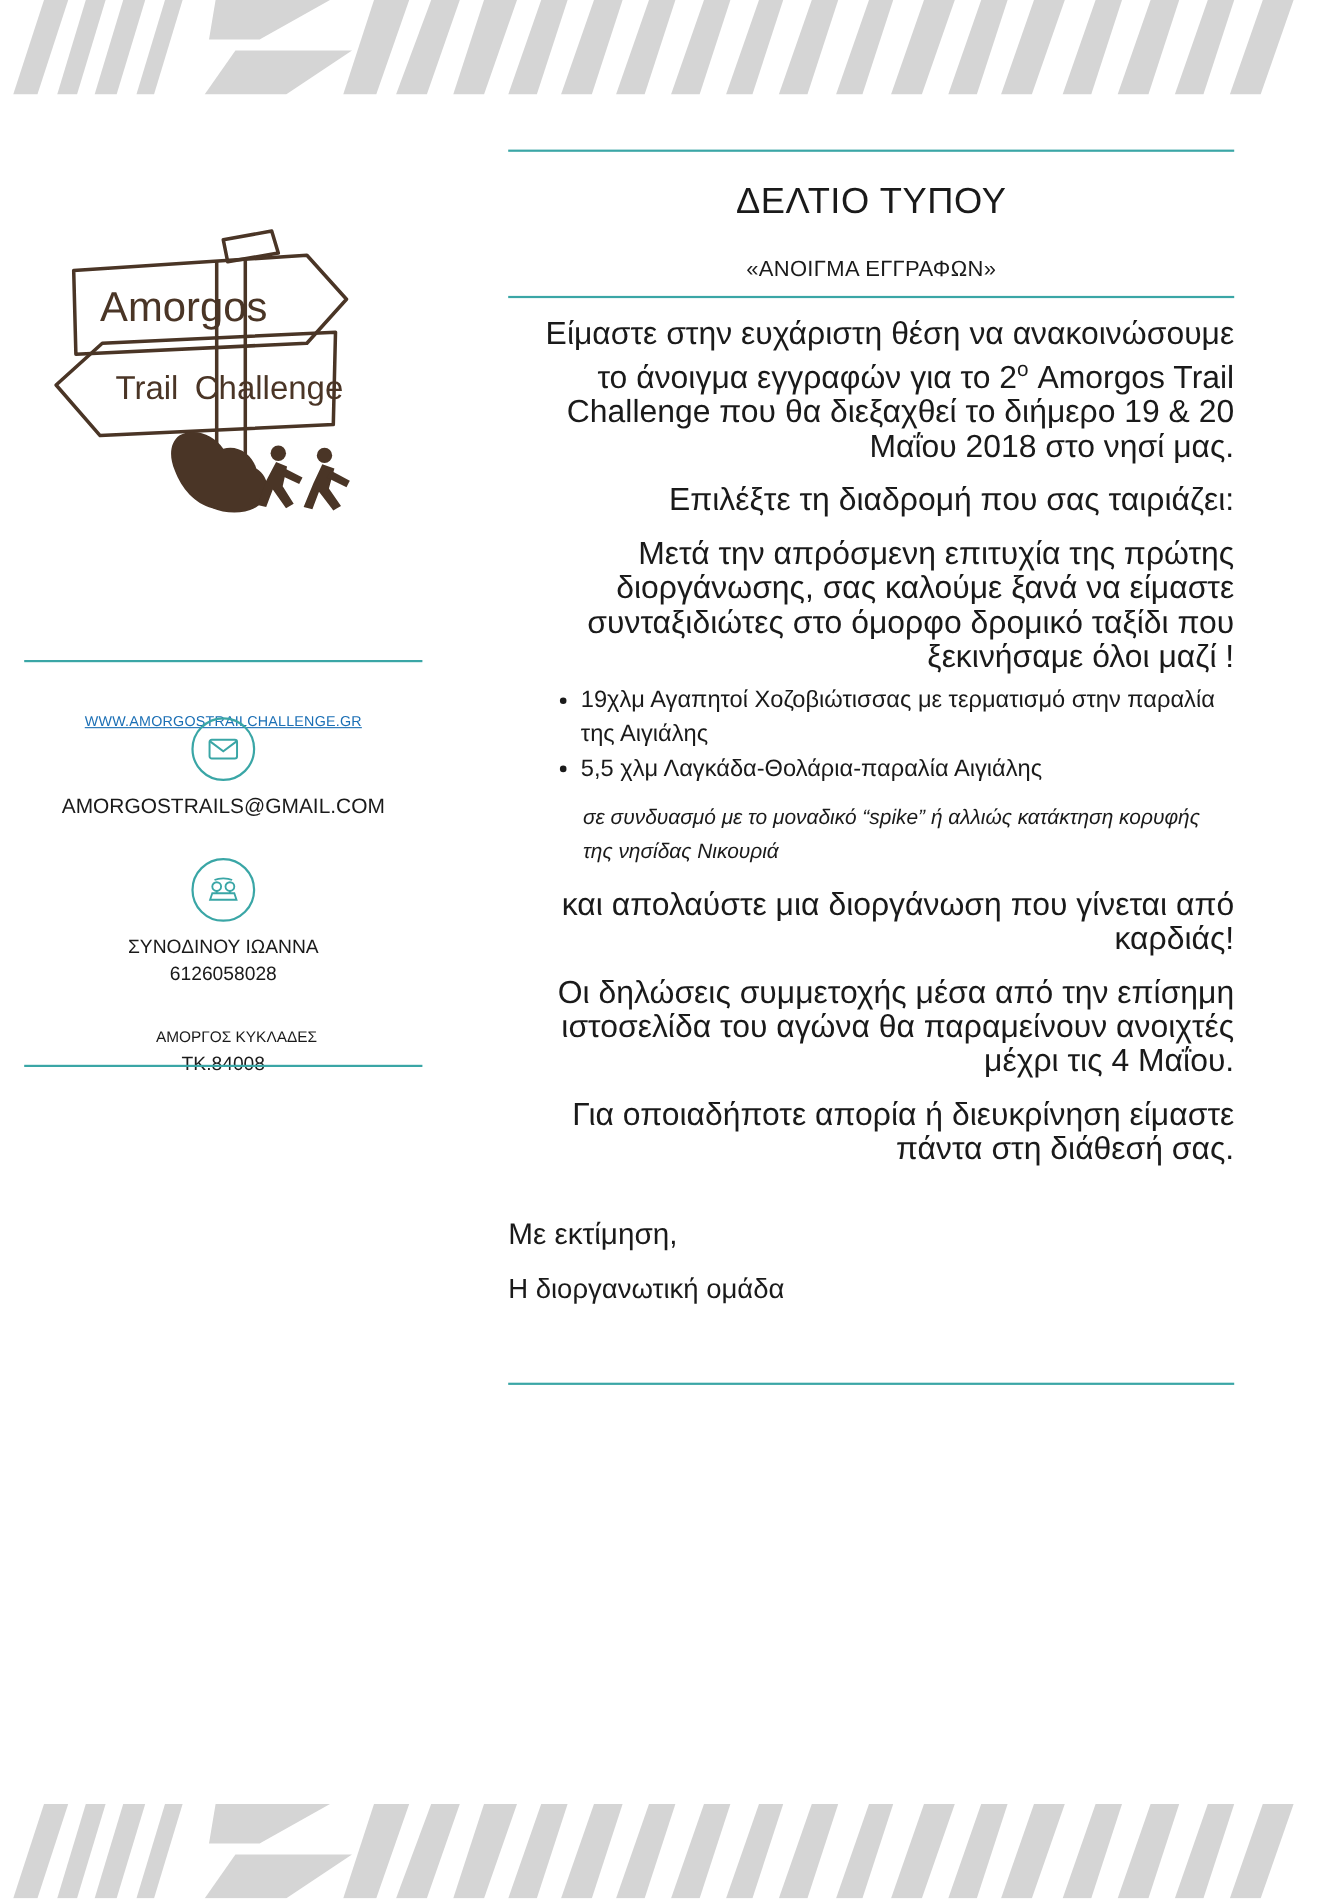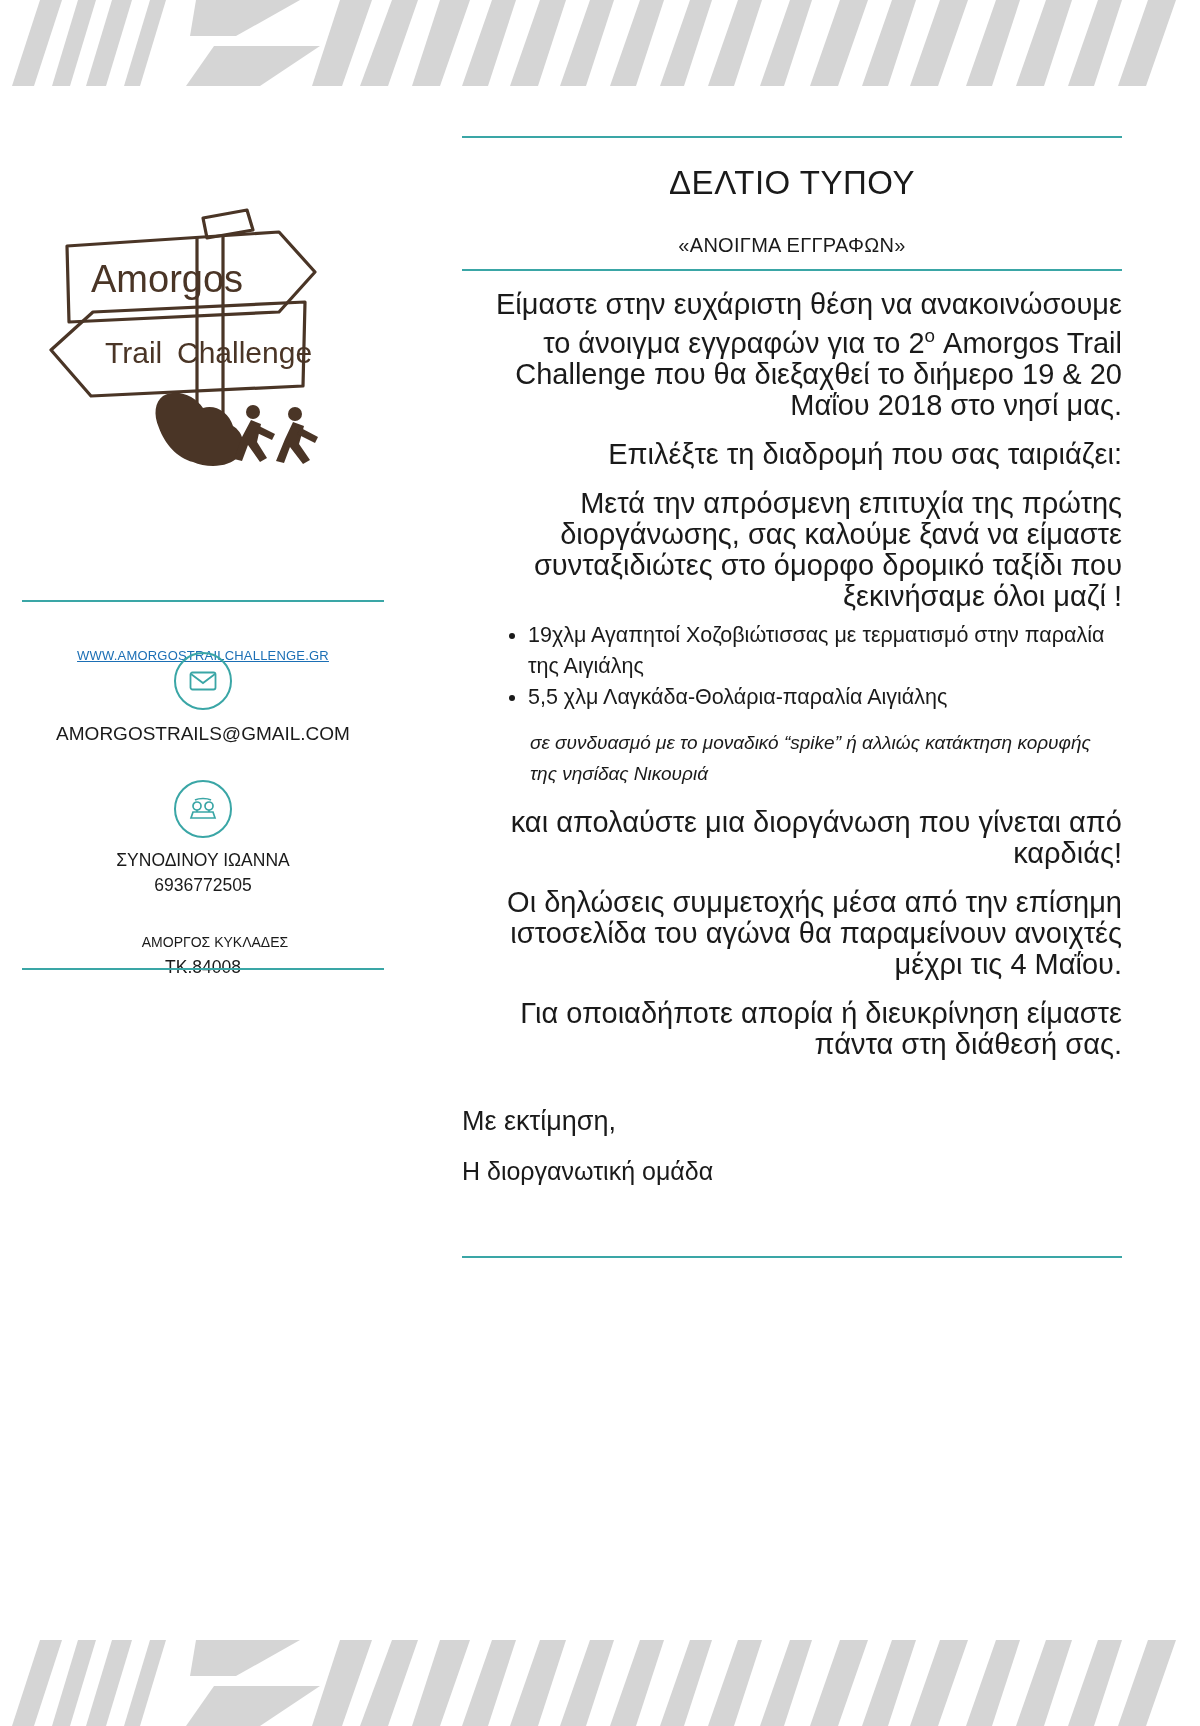--- a/index.html
+++ b/index.html
@@ -291,21 +291,21 @@
           <path d="M6 3 C10 1 18 1 22 3"></path>
           <circle cx="8" cy="9" r="4"></circle>
           <circle cx="20" cy="9" r="4"></circle>
           <path d="M4 15 L24 15 L26 21 L2 21 Z"></path>
           <path d="M8 13 L8 15 M20 13 L20 15"></path>
         </svg>
       </div>
     </div>
 
     <div class="contact-name">ΣΥΝΟΔΙΝΟΥ ΙΩΑΝΝΑ</div>
-    <div class="contact-phone">6936772505</div>
+    <div class="contact-phone">6126058028</div>
     <div class="addr1">ΑΜΟΡΓΟΣ ΚΥΚΛΑΔΕΣ</div>
     <div class="addr2">ΤΚ.84008</div>
 
     <div class="left-rule-bottom"></div>
   </div>
 
   <div class="right-col">
 
     <div class="r-rule top"></div>
 

